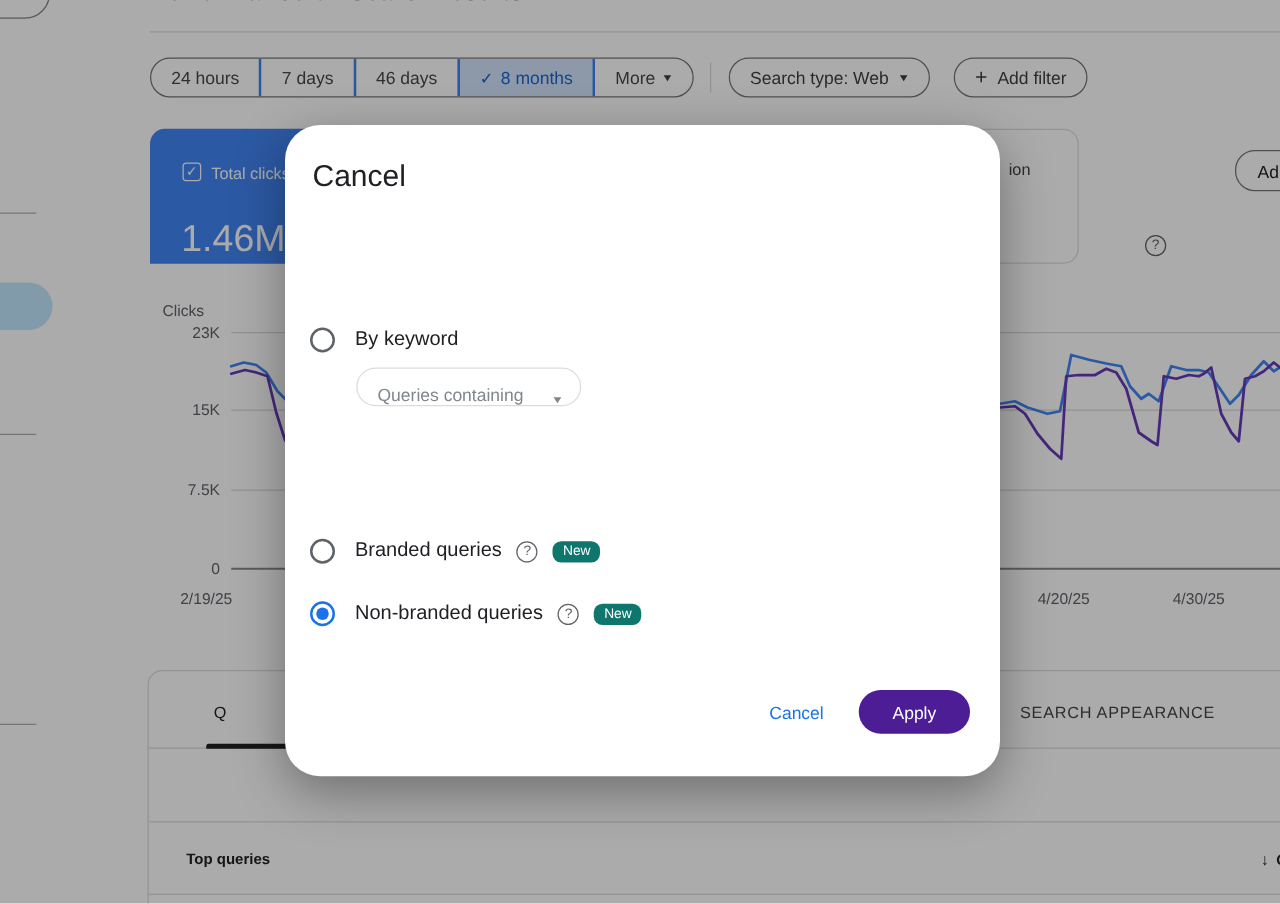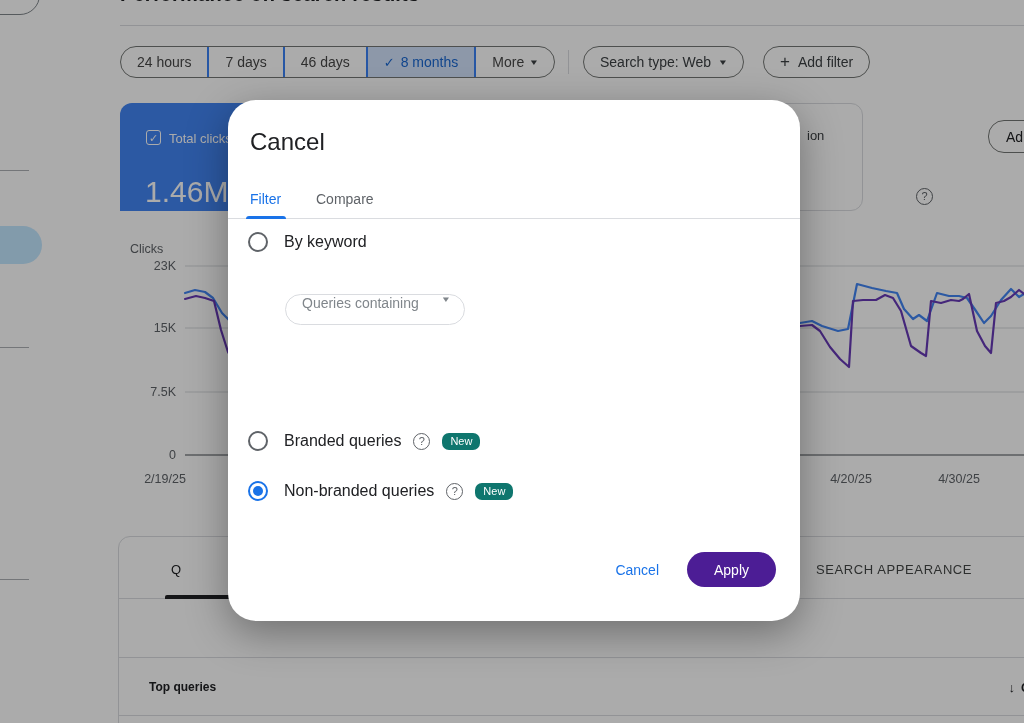--- a/index.html
+++ b/index.html
@@ -89,34 +89,34 @@
            background:#fff; border-radius:28px; box-shadow:0 12px 40px rgba(0,0,0,0.35); }
   .dlg-title { position:absolute; left:22px; top:28px; font-size:24px; color:#202124; }
   .dlg-tabs { position:absolute; left:0; right:0; top:86px; height:33px; border-bottom:1px solid #dadce0; }
   .dlg-tab { position:absolute; top:5px; font-size:14px; font-weight:500; cursor:pointer; }
   .dlg-tab-filter { left:22px; color:#1a73e8; }
   .dlg-tab-compare { left:88px; color:#5f6368; }
   .dlg-tab-underline { position:absolute; left:18px; bottom:-1px; width:40px; height:3px;
                        background:#1a73e8; border-radius:3px 3px 0 0; }
 
   .opt-row { position:absolute; left:20px; display:flex; align-items:center; gap:16px; height:24px; }
-  .row-bykeyword { top:130px; }
+  .row-bykeyword { top:160px; }
   .row-branded { top:329px; }
   .row-nonbranded { top:379px; }
   .radio { width:20px; height:20px; border-radius:50%; border:2px solid #5f6368; flex:0 0 auto;
            display:flex; align-items:center; justify-content:center; cursor:pointer; }
   .radio.on { border-color:#1a73e8; }
   .radio.on::after { content:""; width:10px; height:10px; border-radius:50%; background:#1a73e8; }
   .opt-label { font-size:16px; color:#202124; white-space:nowrap; }
   .opt-help { margin-left:-4px; }
   .badge-new { background:#0f766e; color:#fff; font-size:11px; font-weight:500;
                padding:2.5px 8px; border-radius:7px; margin-left:-4px; }
 
   .match-chip { position:absolute; left:57px; top:194px; width:180px; height:31px;
-                border:1px solid #dadce0; border-radius:16px; display:flex; align-items:flex-start;
+                border:1px solid #dadce0; border-radius:16px; display:flex; align-items:flex-end;
                 justify-content:space-between; padding:0 14px 0 16px; cursor:pointer; }
   .match-chip .val { font-size:14px; color:#80868b; }
   .match-chip .caret { color:#80868b; }
 
   .kw-input { position:absolute; left:57px; top:243px; width:492px; height:55px;
               border:1px solid #dadce0; border-radius:8px; padding:0 16px; font-size:16px;
               color:#202124; font-family:"Liberation Sans", sans-serif; outline:none; background:#fff; }
   .kw-input::placeholder { color:#9aa0a6; }
 
   .dlg-footer { position:absolute; right:24px; top:452px; display:flex; align-items:center; gap:28px; }
@@ -222,25 +222,20 @@
       </div>
       <div class="tbl-div-bot"></div>
     </div>
   </div>
 
   <div class="scrim"></div>
 
   <div class="modal">
     <div class="dlg-title">Cancel</div>
 
-    <div class="dlg-tabs">
-      <div class="dlg-tab dlg-tab-filter">Filter</div>
-      <div class="dlg-tab dlg-tab-compare">Compare</div>
-      <div class="dlg-tab-underline"></div>
-    </div>
 
     <div class="opt-row row-bykeyword">
       <div class="radio"></div>
       <div class="opt-label">By keyword</div>
     </div>
 
     <div class="match-chip">
       <span class="val">Queries containing</span>
       <span class="caret" style="font-size:8px">▼</span>
     </div>

